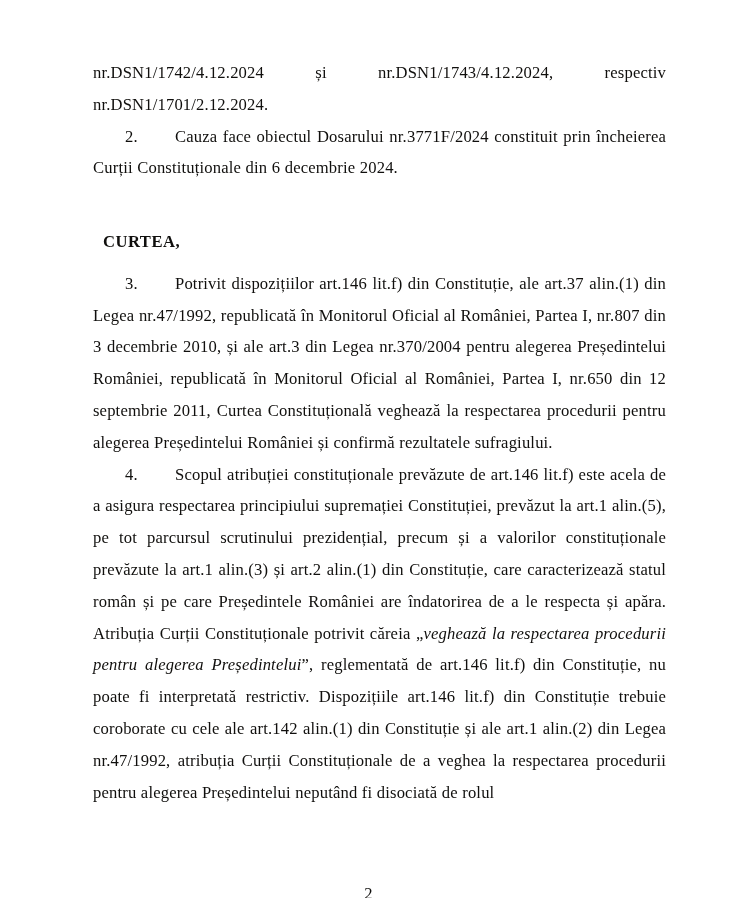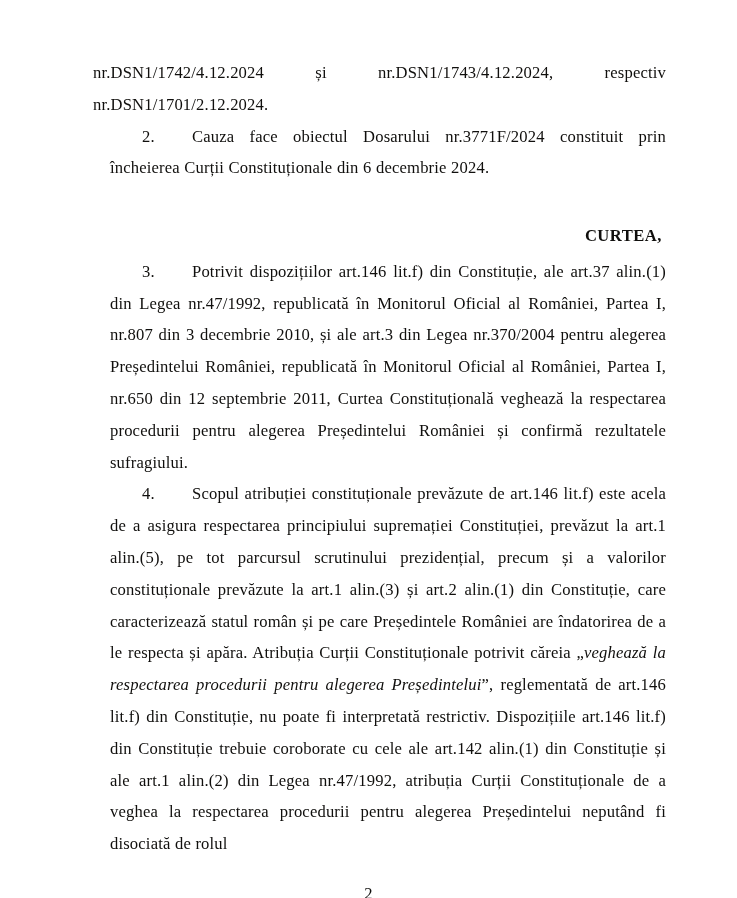--- a/index.html
+++ b/index.html
@@ -38,41 +38,40 @@
     line-height: 31.8px;
     text-align: justify;
     text-justify: inter-word;
     letter-spacing: 0.01em;
     word-spacing: 0.01em;
   }
 
   
   .para.numbered {
     text-indent: 0;
-    margin-left: 17px;
   }
 
   .num {
     display: inline-block;
     width: 32px;
     margin-left: 32px;
     text-align: left;
   }
 
   .gap {
     display: inline-block;
     width: 18px;
   }
 
   .heading-curtea {
-    margin: 4px;
+    margin: 10px;
     font-size: 16.6px;
     line-height: 31.8px;
     font-weight: bold;
-    text-align: right;
+    text-align: left;
     letter-spacing: 0.03em;
   }
 
   .spacer-line {
     height: 31.8px;
   }
 
   .quote-italic {
     font-style: italic;
   }

